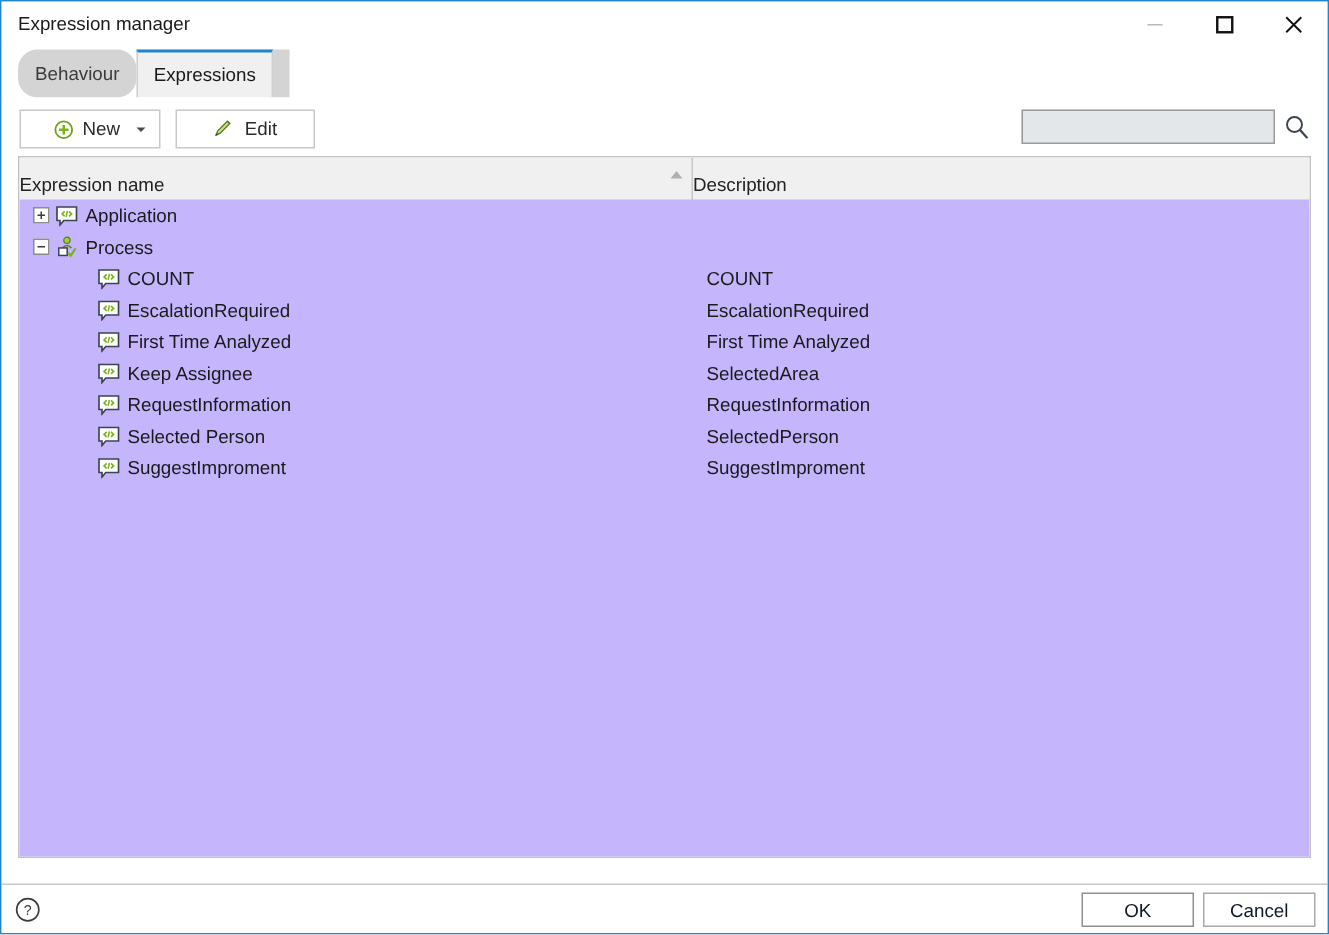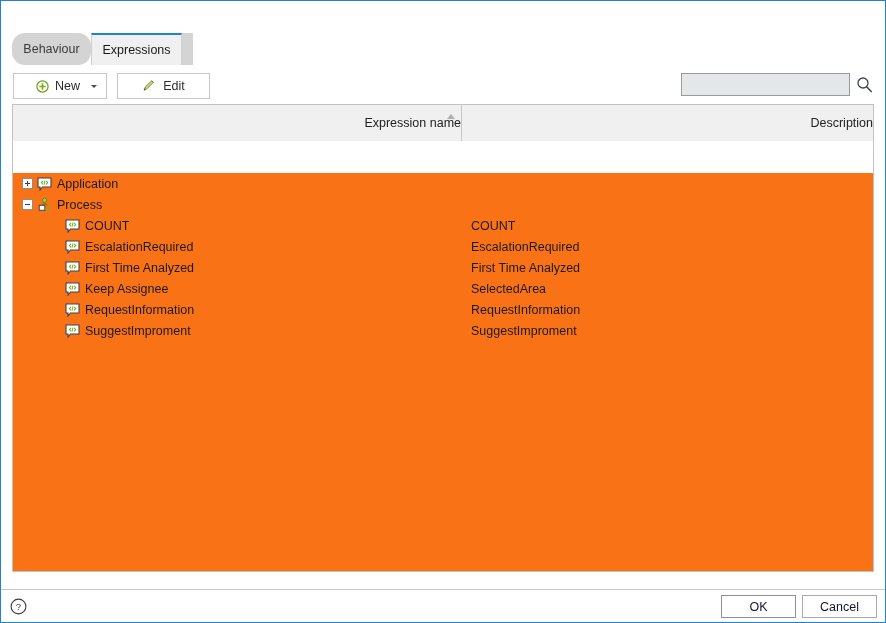--- a/index.html
+++ b/index.html
@@ -179,21 +179,21 @@
     display: flex;
     height: 27px;
     background: #f0f0f0;
     border-bottom: 1px solid #c2c2c2;
   }
   .col-head {
     box-sizing: border-box;
     height: 36px;
     display: flex;
     align-items: center;
-    justify-content: flex-end;
+    justify-content: flex-start;
     position: relative;
     font-size: 12.5px;
     color: #222222;
     background: #f0f0f0;
     cursor: default;
   }
   .col-name {
     width: 449px;
     border-right: 1px solid #c8c8c8;
   }
@@ -206,22 +206,21 @@
     top: 9px;
     width: 0; height: 0;
     border-left: 4px solid transparent;
     border-right: 4px solid transparent;
     border-bottom: 5px solid #b0b0b0;
   }
 
   .grid-body {
     position: relative;
     height: 439px;
-    background: #f97316;
-    margin-top: 40px;
+    background: #c4b5fd;
   }
   .row {
     display: flex;
     height: 21px;
     align-items: center;
     cursor: default;
   }
   .cell-name {
     width: 449px;
     display: flex;
@@ -320,20 +319,40 @@
     border: 1px solid #8f8f8f;
     box-shadow: inset 0 0 0 1px #ffffff;
   }
   .btn-cancel { right: 8px; }
 </style>
 </head>
 <body>
 
 <div id="window">
 
+  <div class="titlebar">
+    <span class="title-text">Expression manager</span>
+    <div class="winbtns">
+      <div class="winbtn">
+        <svg width="12" height="12" viewBox="0 0 12 12">
+          <rect x="1" y="6" width="10" height="1" fill="#b9b9b9"></rect>
+        </svg>
+      </div>
+      <div class="winbtn">
+        <svg width="13" height="13" viewBox="0 0 13 13">
+          <rect x="1.5" y="1.5" width="10" height="10" fill="none" stroke="#111111" stroke-width="1.6"></rect>
+        </svg>
+      </div>
+      <div class="winbtn">
+        <svg width="13" height="13" viewBox="0 0 13 13">
+          <path d="M1.5 1.5 L11.5 11.5 M11.5 1.5 L1.5 11.5" stroke="#111111" stroke-width="1.3" fill="none"></path>
+        </svg>
+      </div>
+    </div>
+  </div>
 
   <div class="tabstrip">
     <div class="tab inactive" style="left:11px; width:79px;border-radius:13px;">
       <span>Behaviour</span>
     </div>
     <div class="tab active" style="left:90px; width:91px;">
       <span>Expressions</span>
     </div>
     <div class="tab-filler" style="left:181px; width:11px;"></div>
   </div>
@@ -504,20 +523,36 @@
               <span class="expander-spacer"></span>
               <span class="gap"></span>
               <span class="icon-box">
                 <svg width="15" height="14" viewBox="0 0 15 14">
                   <path d="M1 1 H14 V10 H5.5 L3 13 V10 H1 Z" fill="#ffffff" stroke="#3c4450" stroke-width="1.1"></path>
                   <path d="M6.1 3.9 L4.4 5.6 L6.1 7.3" fill="none" stroke="#7ab317" stroke-width="1.1"></path>
                   <path d="M9.0 3.9 L10.7 5.6 L9.0 7.3" fill="none" stroke="#7ab317" stroke-width="1.1"></path>
                   <path d="M7.9 3.6 L7.1 7.6" stroke="#7ab317" stroke-width="1"></path>
                 </svg>
               </span>
+              <span class="row-label">Selected Person</span>
+            </div>
+            <div class="cell-desc">SelectedPerson</div>
+          </div>
+          <div class="row">
+            <div class="cell-name indent-child">
+              <span class="expander-spacer"></span>
+              <span class="gap"></span>
+              <span class="icon-box">
+                <svg width="15" height="14" viewBox="0 0 15 14">
+                  <path d="M1 1 H14 V10 H5.5 L3 13 V10 H1 Z" fill="#ffffff" stroke="#3c4450" stroke-width="1.1"></path>
+                  <path d="M6.1 3.9 L4.4 5.6 L6.1 7.3" fill="none" stroke="#7ab317" stroke-width="1.1"></path>
+                  <path d="M9.0 3.9 L10.7 5.6 L9.0 7.3" fill="none" stroke="#7ab317" stroke-width="1.1"></path>
+                  <path d="M7.9 3.6 L7.1 7.6" stroke="#7ab317" stroke-width="1"></path>
+                </svg>
+              </span>
               <span class="row-label">SuggestImproment</span>
             </div>
             <div class="cell-desc">SuggestImproment</div>
           </div>
         </div>
     </div>
   </div>
 
   <div class="footer-sep"></div>
   <div class="footer">

